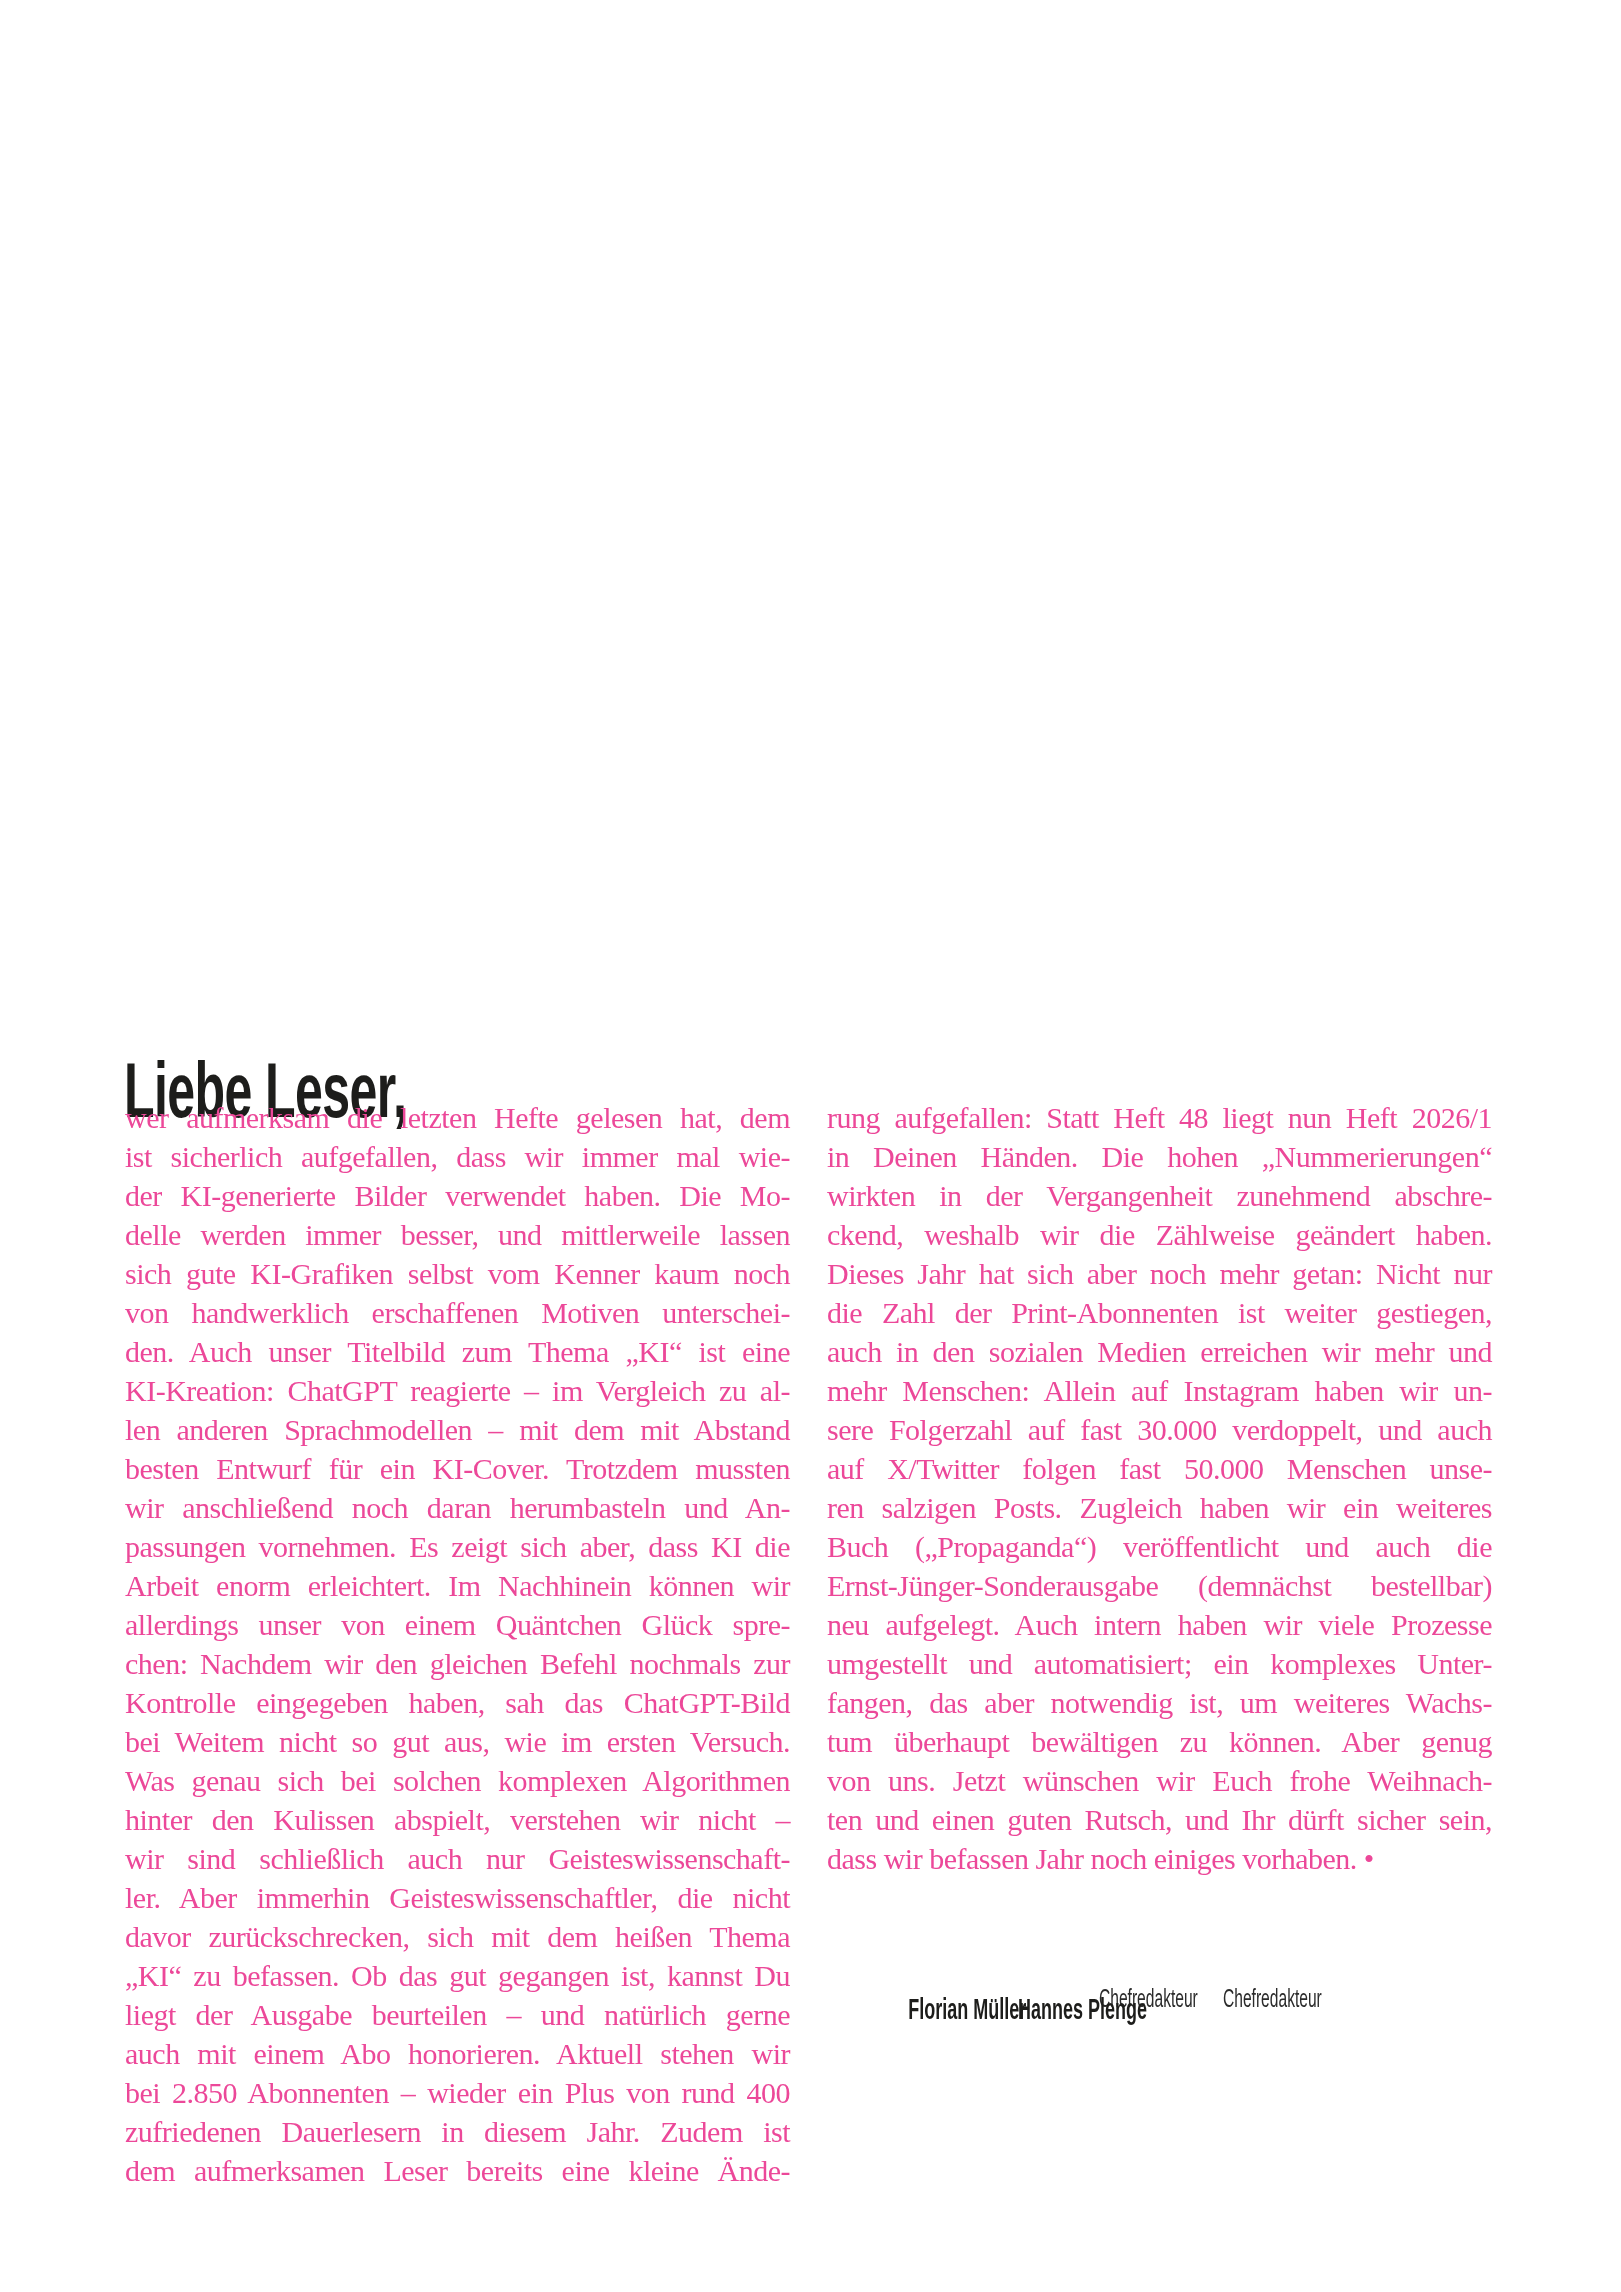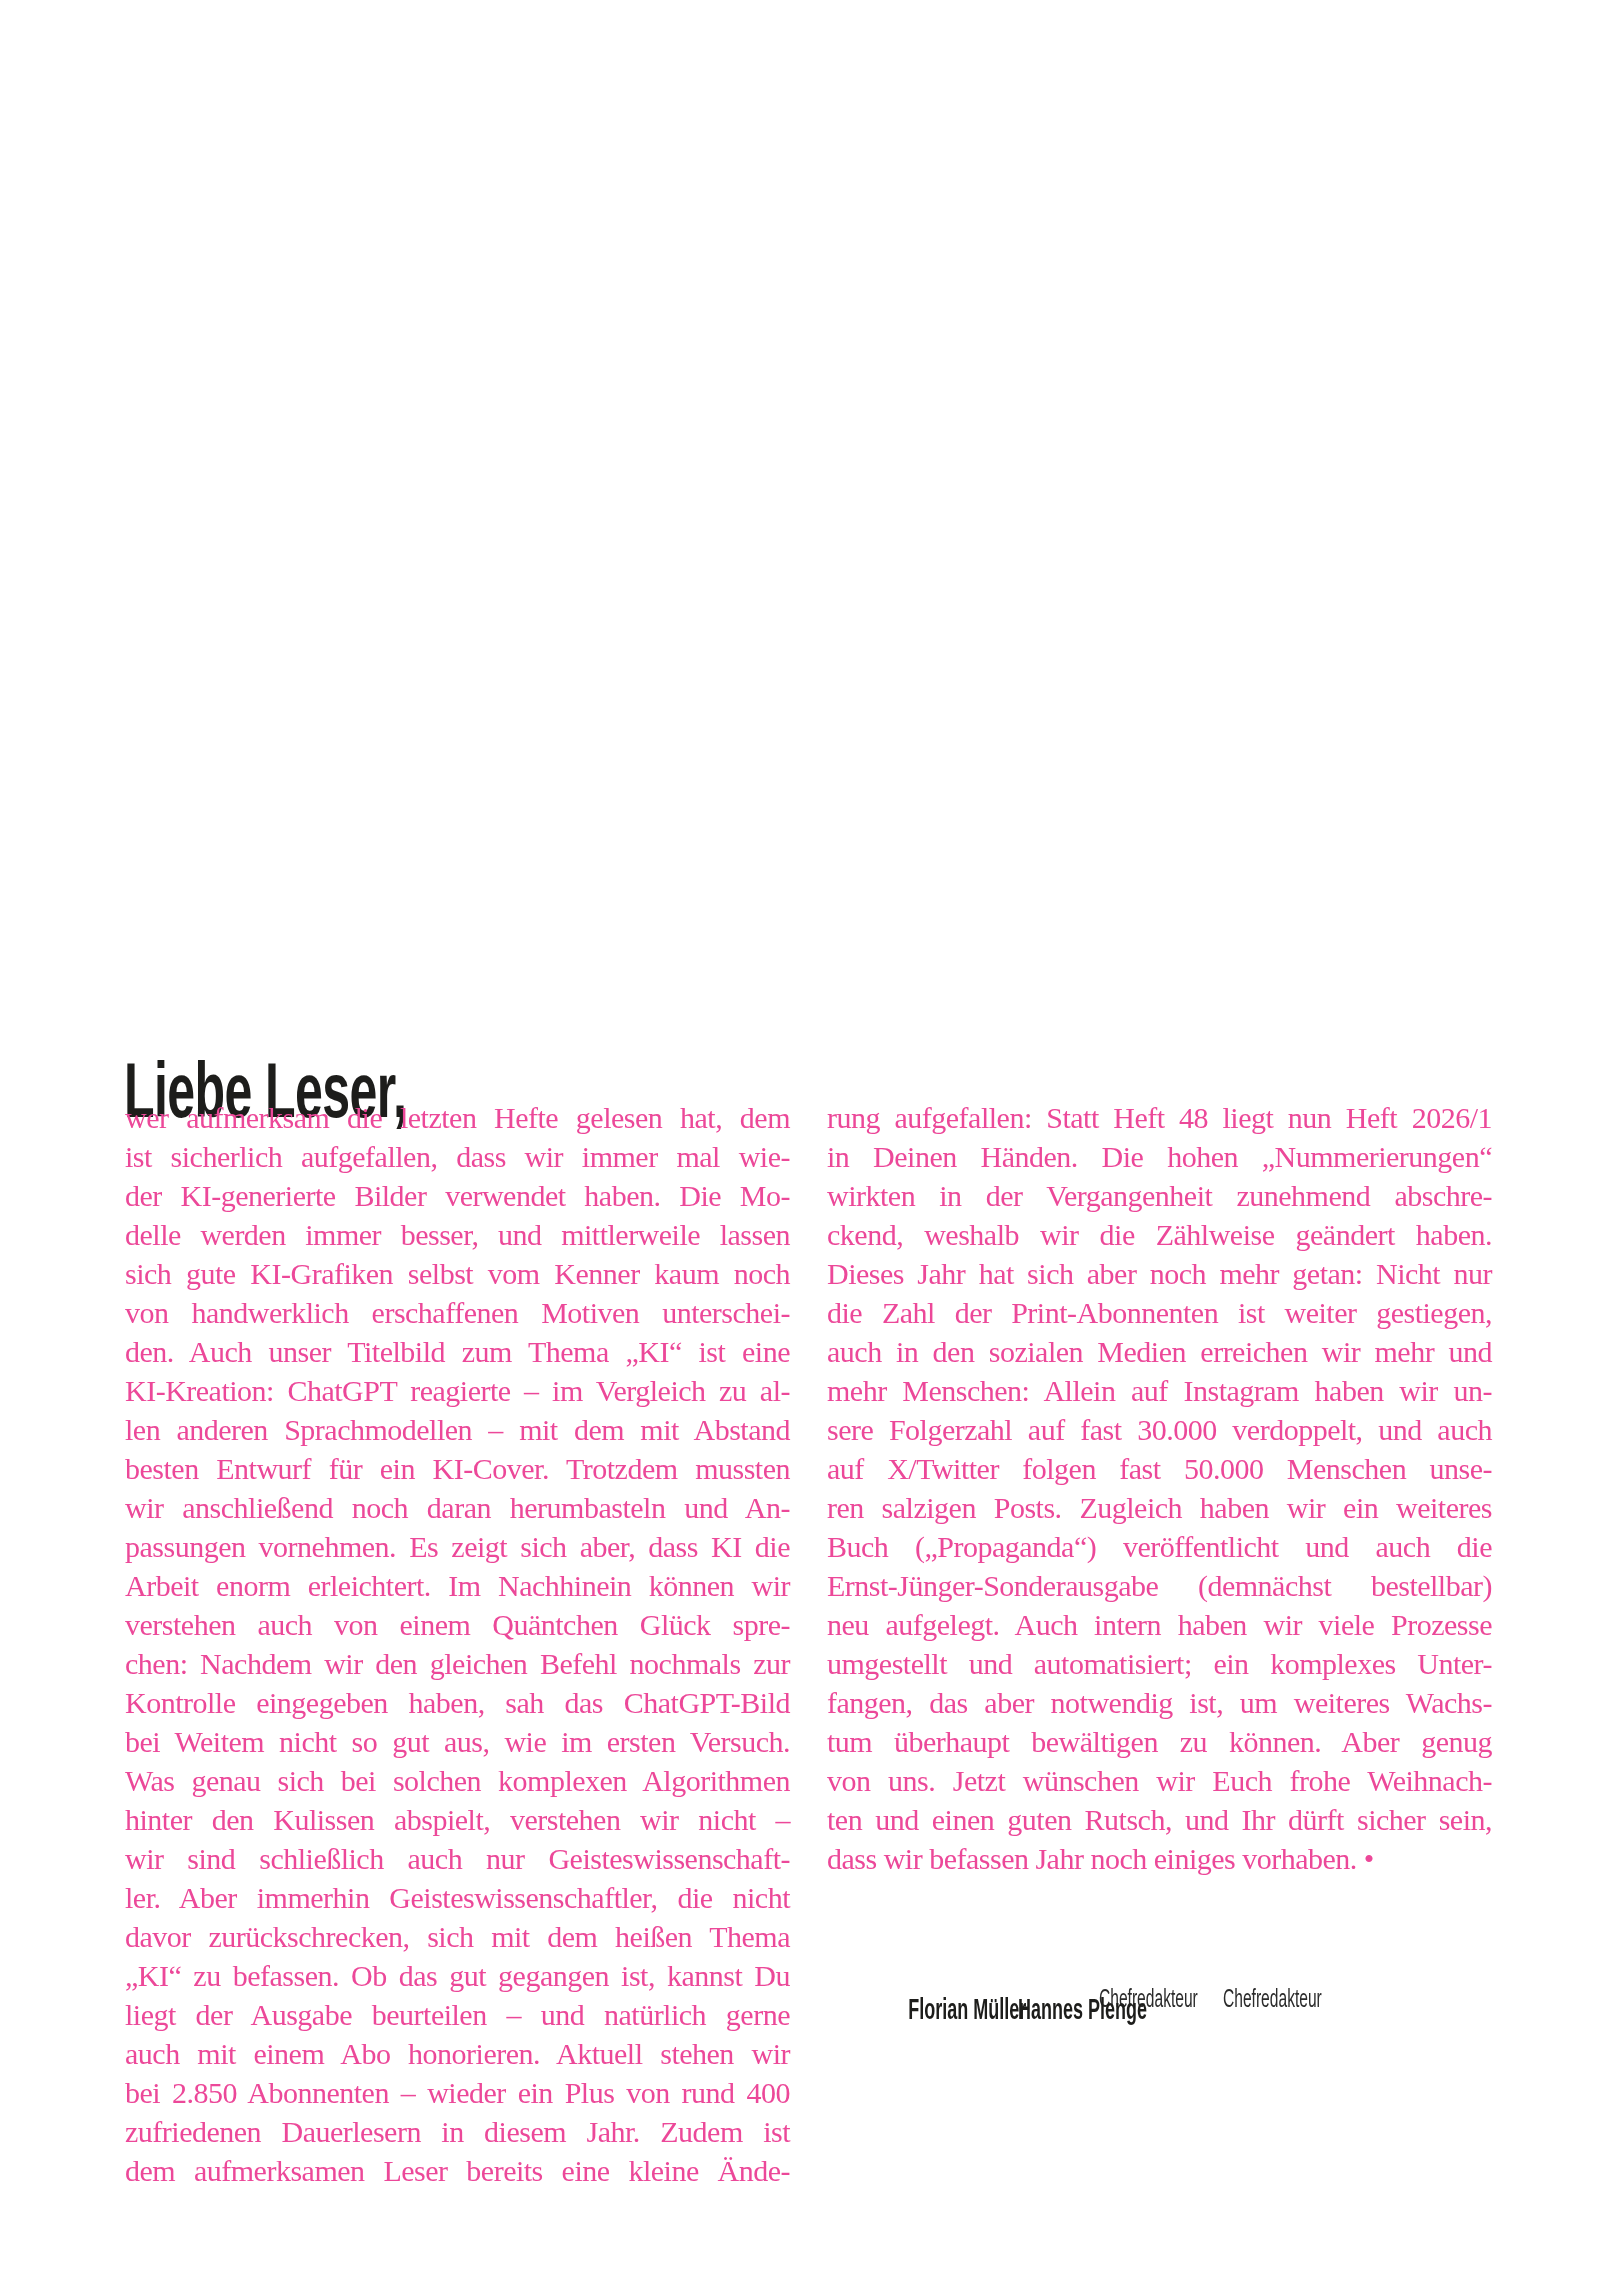--- a/index.html
+++ b/index.html
@@ -92,21 +92,21 @@
       <div class="tline">delle werden immer besser, und mittlerweile lassen</div>
       <div class="tline">sich gute KI-Grafiken selbst vom Kenner kaum noch</div>
       <div class="tline">von handwerklich erschaffenen Motiven unterschei-</div>
       <div class="tline">den. Auch unser Titelbild zum Thema „KI“ ist eine</div>
       <div class="tline">KI-Kreation: ChatGPT reagierte – im Vergleich zu al-</div>
       <div class="tline">len anderen Sprachmodellen – mit dem mit Abstand</div>
       <div class="tline">besten Entwurf für ein KI-Cover. Trotzdem mussten</div>
       <div class="tline">wir anschließend noch daran herumbasteln und An-</div>
       <div class="tline">passungen vornehmen. Es zeigt sich aber, dass KI die</div>
       <div class="tline">Arbeit enorm erleichtert. Im Nachhinein können wir</div>
-      <div class="tline">verstehen auch von einem Quäntchen Glück spre-</div>
+      <div class="tline">allerdings unser von einem Quäntchen Glück spre-</div>
       <div class="tline">chen: Nachdem wir den gleichen Befehl nochmals zur</div>
       <div class="tline">Kontrolle eingegeben haben, sah das ChatGPT-Bild</div>
       <div class="tline">bei Weitem nicht so gut aus, wie im ersten Versuch.</div>
       <div class="tline">Was genau sich bei solchen komplexen Algorithmen</div>
       <div class="tline">hinter den Kulissen abspielt, verstehen wir nicht –</div>
       <div class="tline">wir sind schließlich auch nur Geisteswissenschaft-</div>
       <div class="tline">ler. Aber immerhin Geisteswissenschaftler, die nicht</div>
       <div class="tline">davor zurückschrecken, sich mit dem heißen Thema</div>
       <div class="tline">„KI“ zu befassen. Ob das gut gegangen ist, kannst Du</div>
       <div class="tline">liegt der Ausgabe beurteilen – und natürlich gerne</div>

